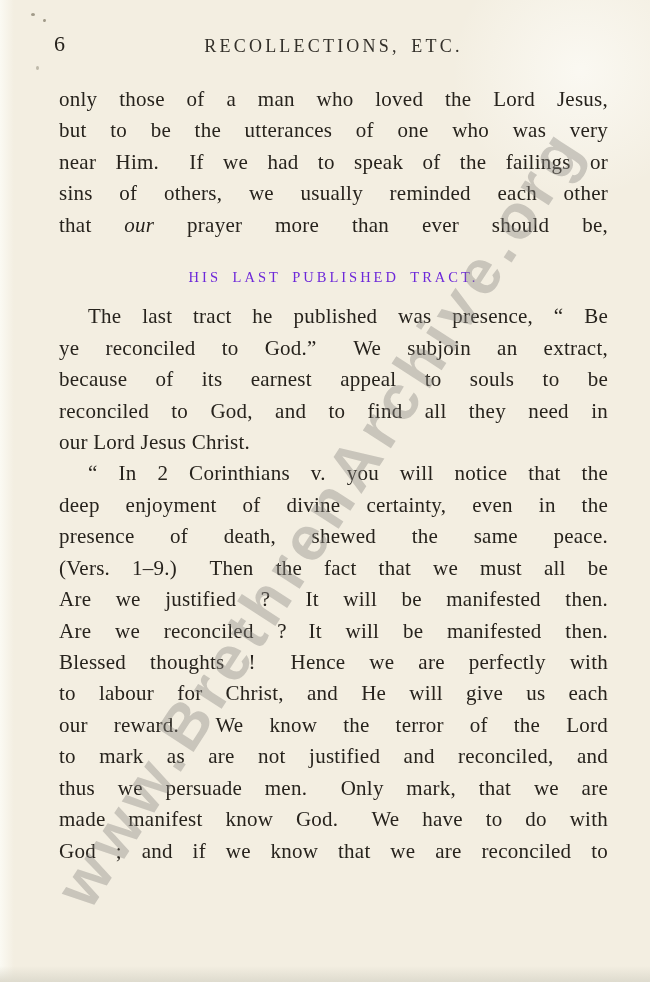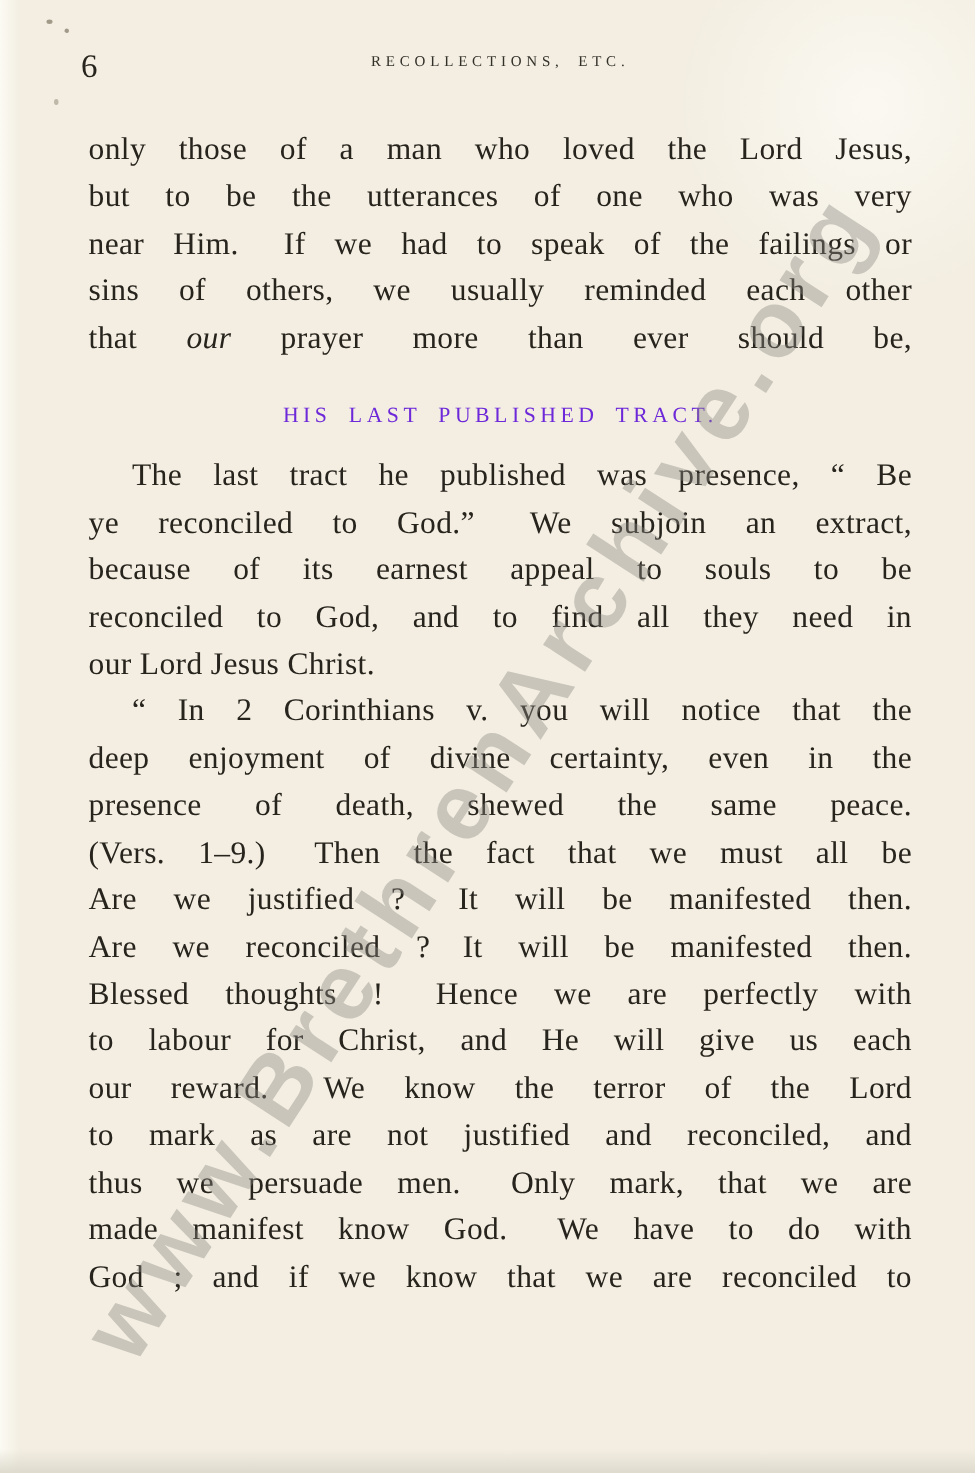--- a/index.html
+++ b/index.html
@@ -49,21 +49,21 @@
     position: absolute;
     left: 54px; top: 31px;
     font-size: 22px;
     letter-spacing: 0.5px;
   }
   .running-head {
     position: absolute;
     left: 59px; top: 36px;
     width: 549px;
     text-align: center;
-    font-size: 10px;
+    font-size: 18px;
     letter-spacing: 3.2px;
     word-spacing: 4px;
     color: #33302a;
   }
 
   .body-column {
     position: absolute;
     left: 59px; top: 84px;
     width: 549px;
     font-size: 21px;

